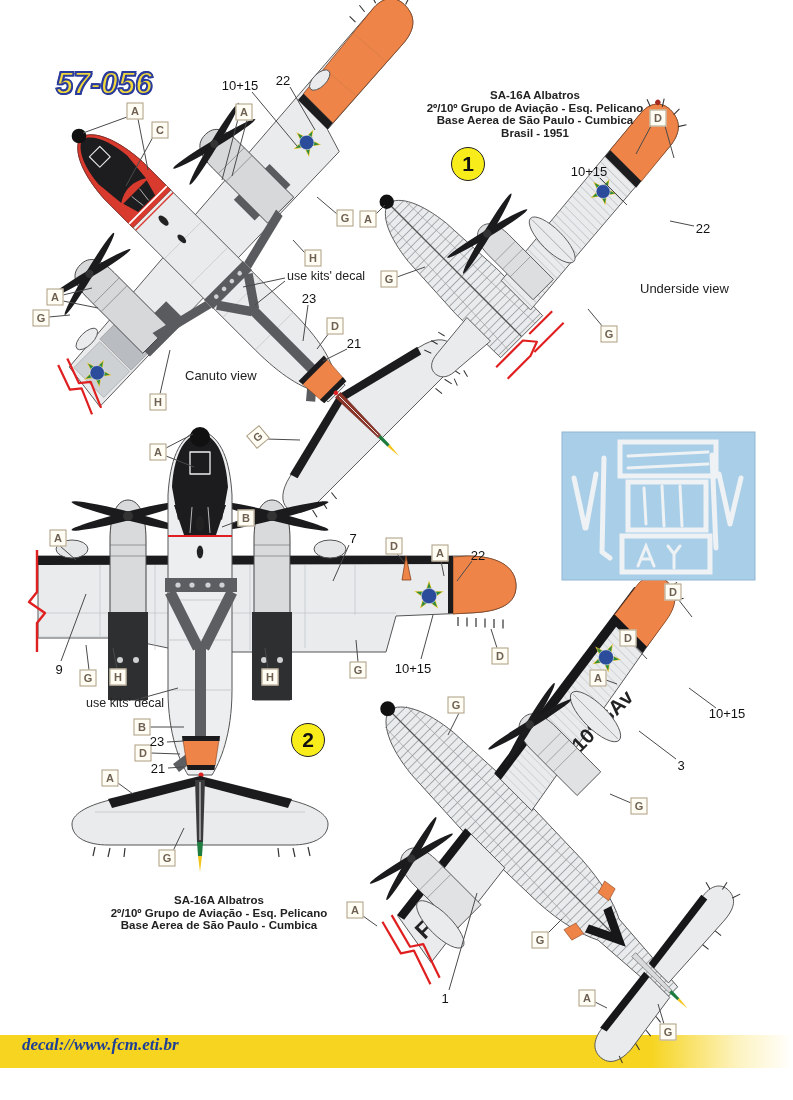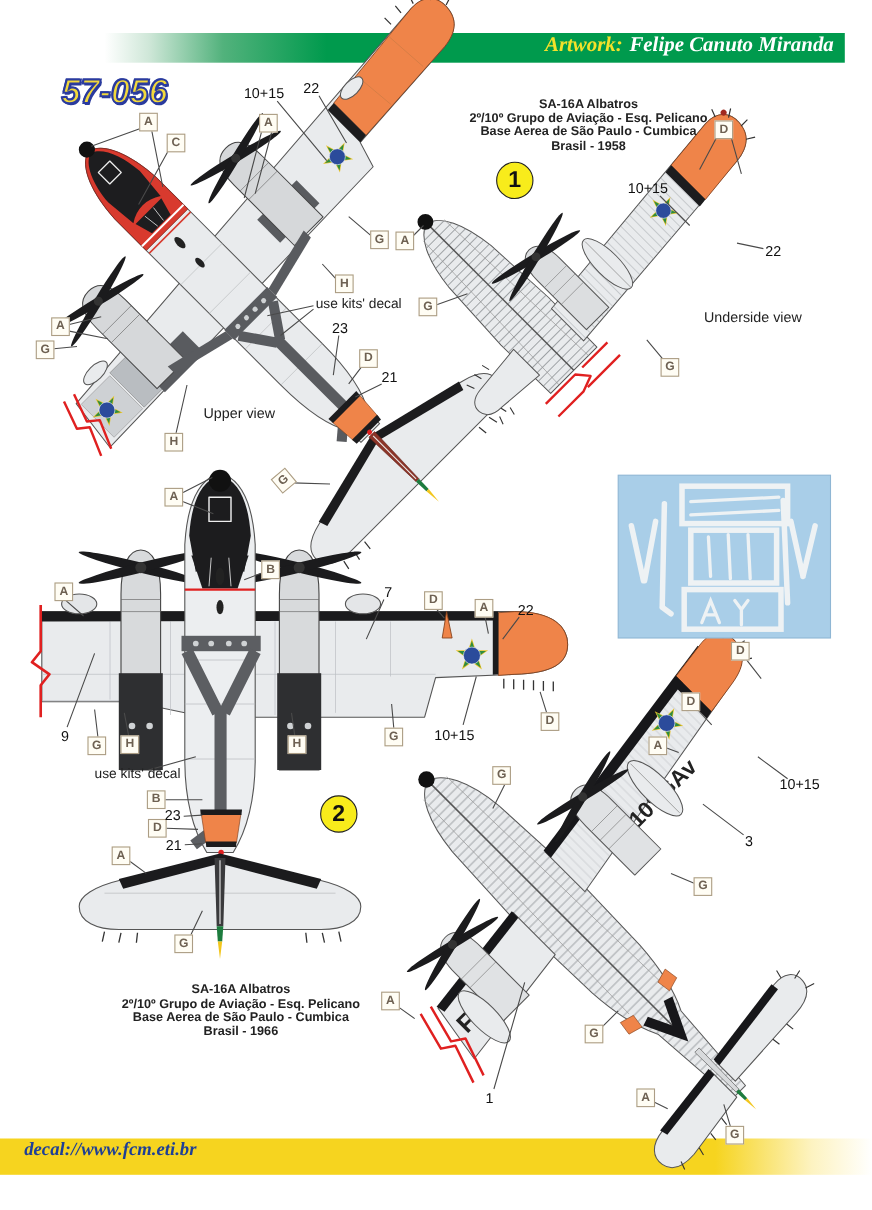--- a/index.html
+++ b/index.html
@@ -41,23 +41,20 @@
     background:#f8ec1b;border:1.6px solid #222;transform:translate(-50%,-50%);
     font:bold 21px/32px "Liberation Sans",sans-serif;text-align:center;color:#111;z-index:5;}
 </style>
 </head>
 <body>
 
 <div class="page">
 
   <div class="footer-banner"></div>
 
-  <div class="green-banner">
-    <span class="aw">Artwork:</span><span class="nm">Felipe Canuto Miranda</span>
-  </div>
 
   <svg class="art" width="793" height="1100" viewBox="0 0 793 1100">
     <defs>
       <pattern id="ribsH" width="10" height="7" patternUnits="userSpaceOnUse">
         <path d="M0,3.5 H10" stroke="#878b8f" stroke-width="0.9"></path>
       </pattern>
       <pattern id="ribsV" width="7" height="10" patternUnits="userSpaceOnUse">
         <path d="M3.5,0 V10" stroke="#9b9fa3" stroke-width="0.8"></path>
       </pattern>
       <g id="roundel">
@@ -308,31 +305,30 @@
       M167,742 L184,741 M168,768 L184,767 M716,708 L689,688 M676,759 L639,731 M449,990 L477,893
       M285,278 L243,287 M285,281 L255,305 M135,700 L178,688"></path>
   </svg>
 
   <div class="logo-code">57-056</div>
 
   <div class="scheme-title" style="left:395px;top:89px;">
     <div>SA-16A Albatros</div>
     <div>2º/10º Grupo de Aviação - Esq. Pelicano</div>
     <div>Base Aerea de São Paulo - Cumbica</div>
-    <div>Brasil - 1958</div>
+    <div>Brasil - 1951</div>
   </div>
   <div class="scheme-title" style="left:79px;top:894px;">
     <div>SA-16A Albatros</div>
     <div>2º/10º Grupo de Aviação - Esq. Pelicano</div>
     <div>Base Aerea de São Paulo - Cumbica</div>
-    <div>Brasil - 1966</div>
   </div>
 
 
-  <div class="viewlabel" style="left:185px;top:368px;">Upper view</div>
+  <div class="viewlabel" style="left:185px;top:368px;">Canuto view</div>
   <div class="viewlabel" style="left:640px;top:281px;">Underside view</div>
   <div class="viewlabel" style="left:287px;top:269px;font-size:12.5px;">use kits' decal</div>
   <div class="viewlabel" style="left:86px;top:696px;font-size:12.5px;">use kits' decal</div>
 
   <div class="circled" style="left:468px;top:164px;">1</div>
   <div class="circled" style="left:308px;top:740px;">2</div>
 
   <div class="footer-url">decal://www.fcm.eti.br</div>
 
   <div class="overlay" id="overlay-layer">

